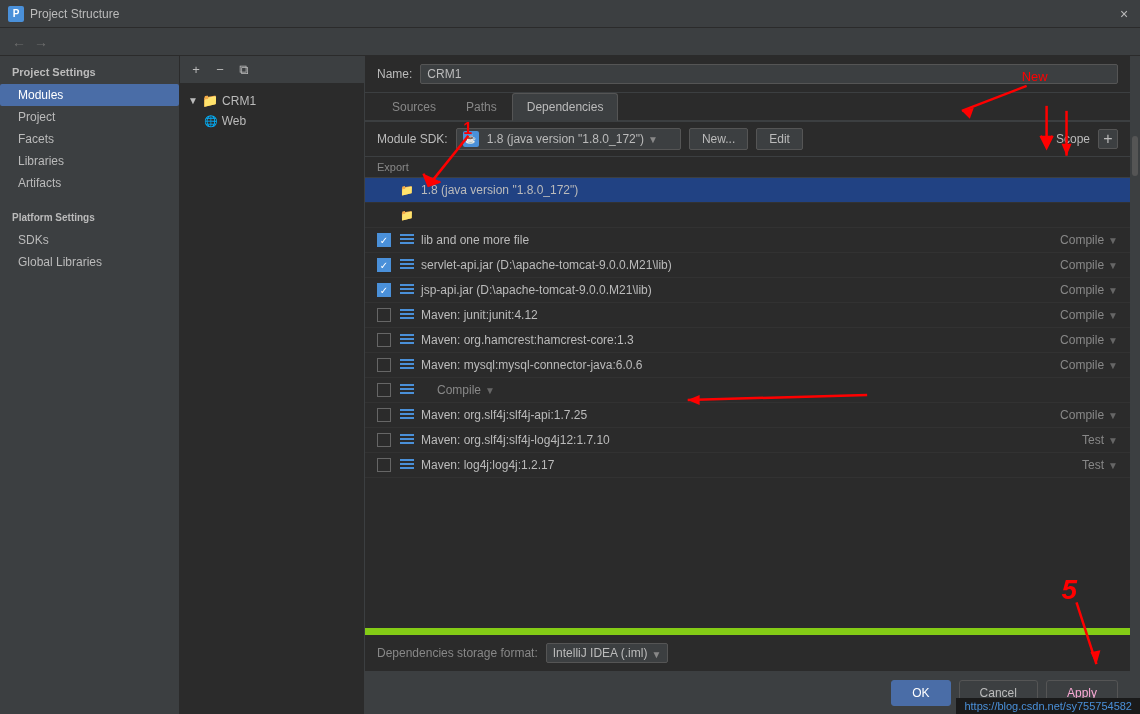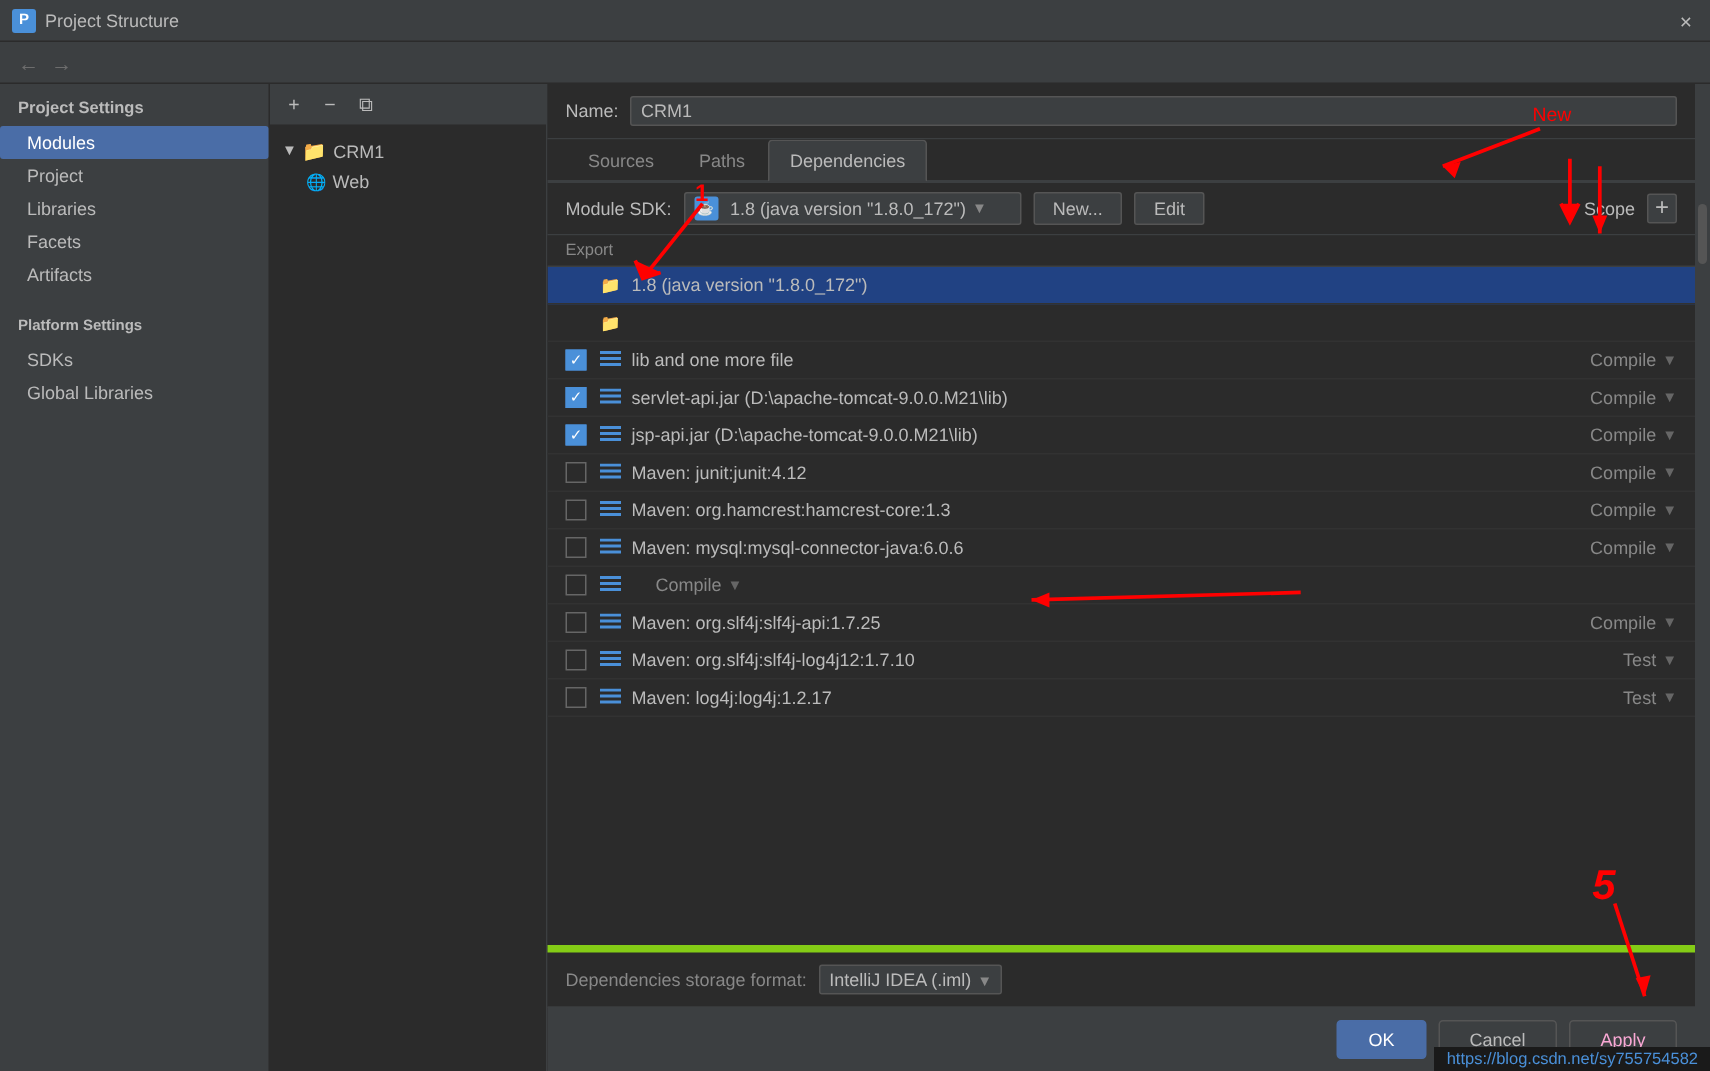--- a/index.html
+++ b/index.html
@@ -303,21 +303,21 @@
       color: #888; font-size: 12px; margin-right: 4px; min-width: 60px; text-align: right;
     }
     .dep-scope-arrow { color: #666; font-size: 10px; cursor: pointer; }
     .no-checkbox { width: 14px; margin-right: 8px; }
 
     
     .bottom-bar {
       display: flex;
       align-items: center;
       padding: 8px 12px;
-      border-top: 5px solid #84cc16;
+      border-top: 7px solid #84cc16;
       gap: 8px;
     }
     .bottom-label { color: #888; font-size: 12px; }
     .format-select-wrapper {
       display: flex; align-items: flex-end;
       background: #3c3f41;
       border: 1px solid #555;
       border-radius: 2px;
       padding: 2px 6px;
       cursor: pointer; gap: 4px;
@@ -398,22 +398,22 @@
     <div class="nav-btn">←</div>
     <div class="nav-btn">→</div>
   </div>
 
   <div class="main-layout">
 
     <div class="sidebar">
       <div class="sidebar-section-title">Project Settings</div>
       <div class="sidebar-item active">Modules</div>
       <div class="sidebar-item">Project</div>
+      <div class="sidebar-item">Facets</div>
       <div class="sidebar-item">Libraries</div>
-      <div class="sidebar-item">Facets</div>
       <div class="sidebar-item">Artifacts</div>
 
       <div class="sidebar-section-title2">Platform Settings</div>
       <div class="sidebar-item">SDKs</div>
       <div class="sidebar-item">Global Libraries</div>
 
     </div>
 
     <div class="module-tree">
       <div class="module-tree-toolbar">

